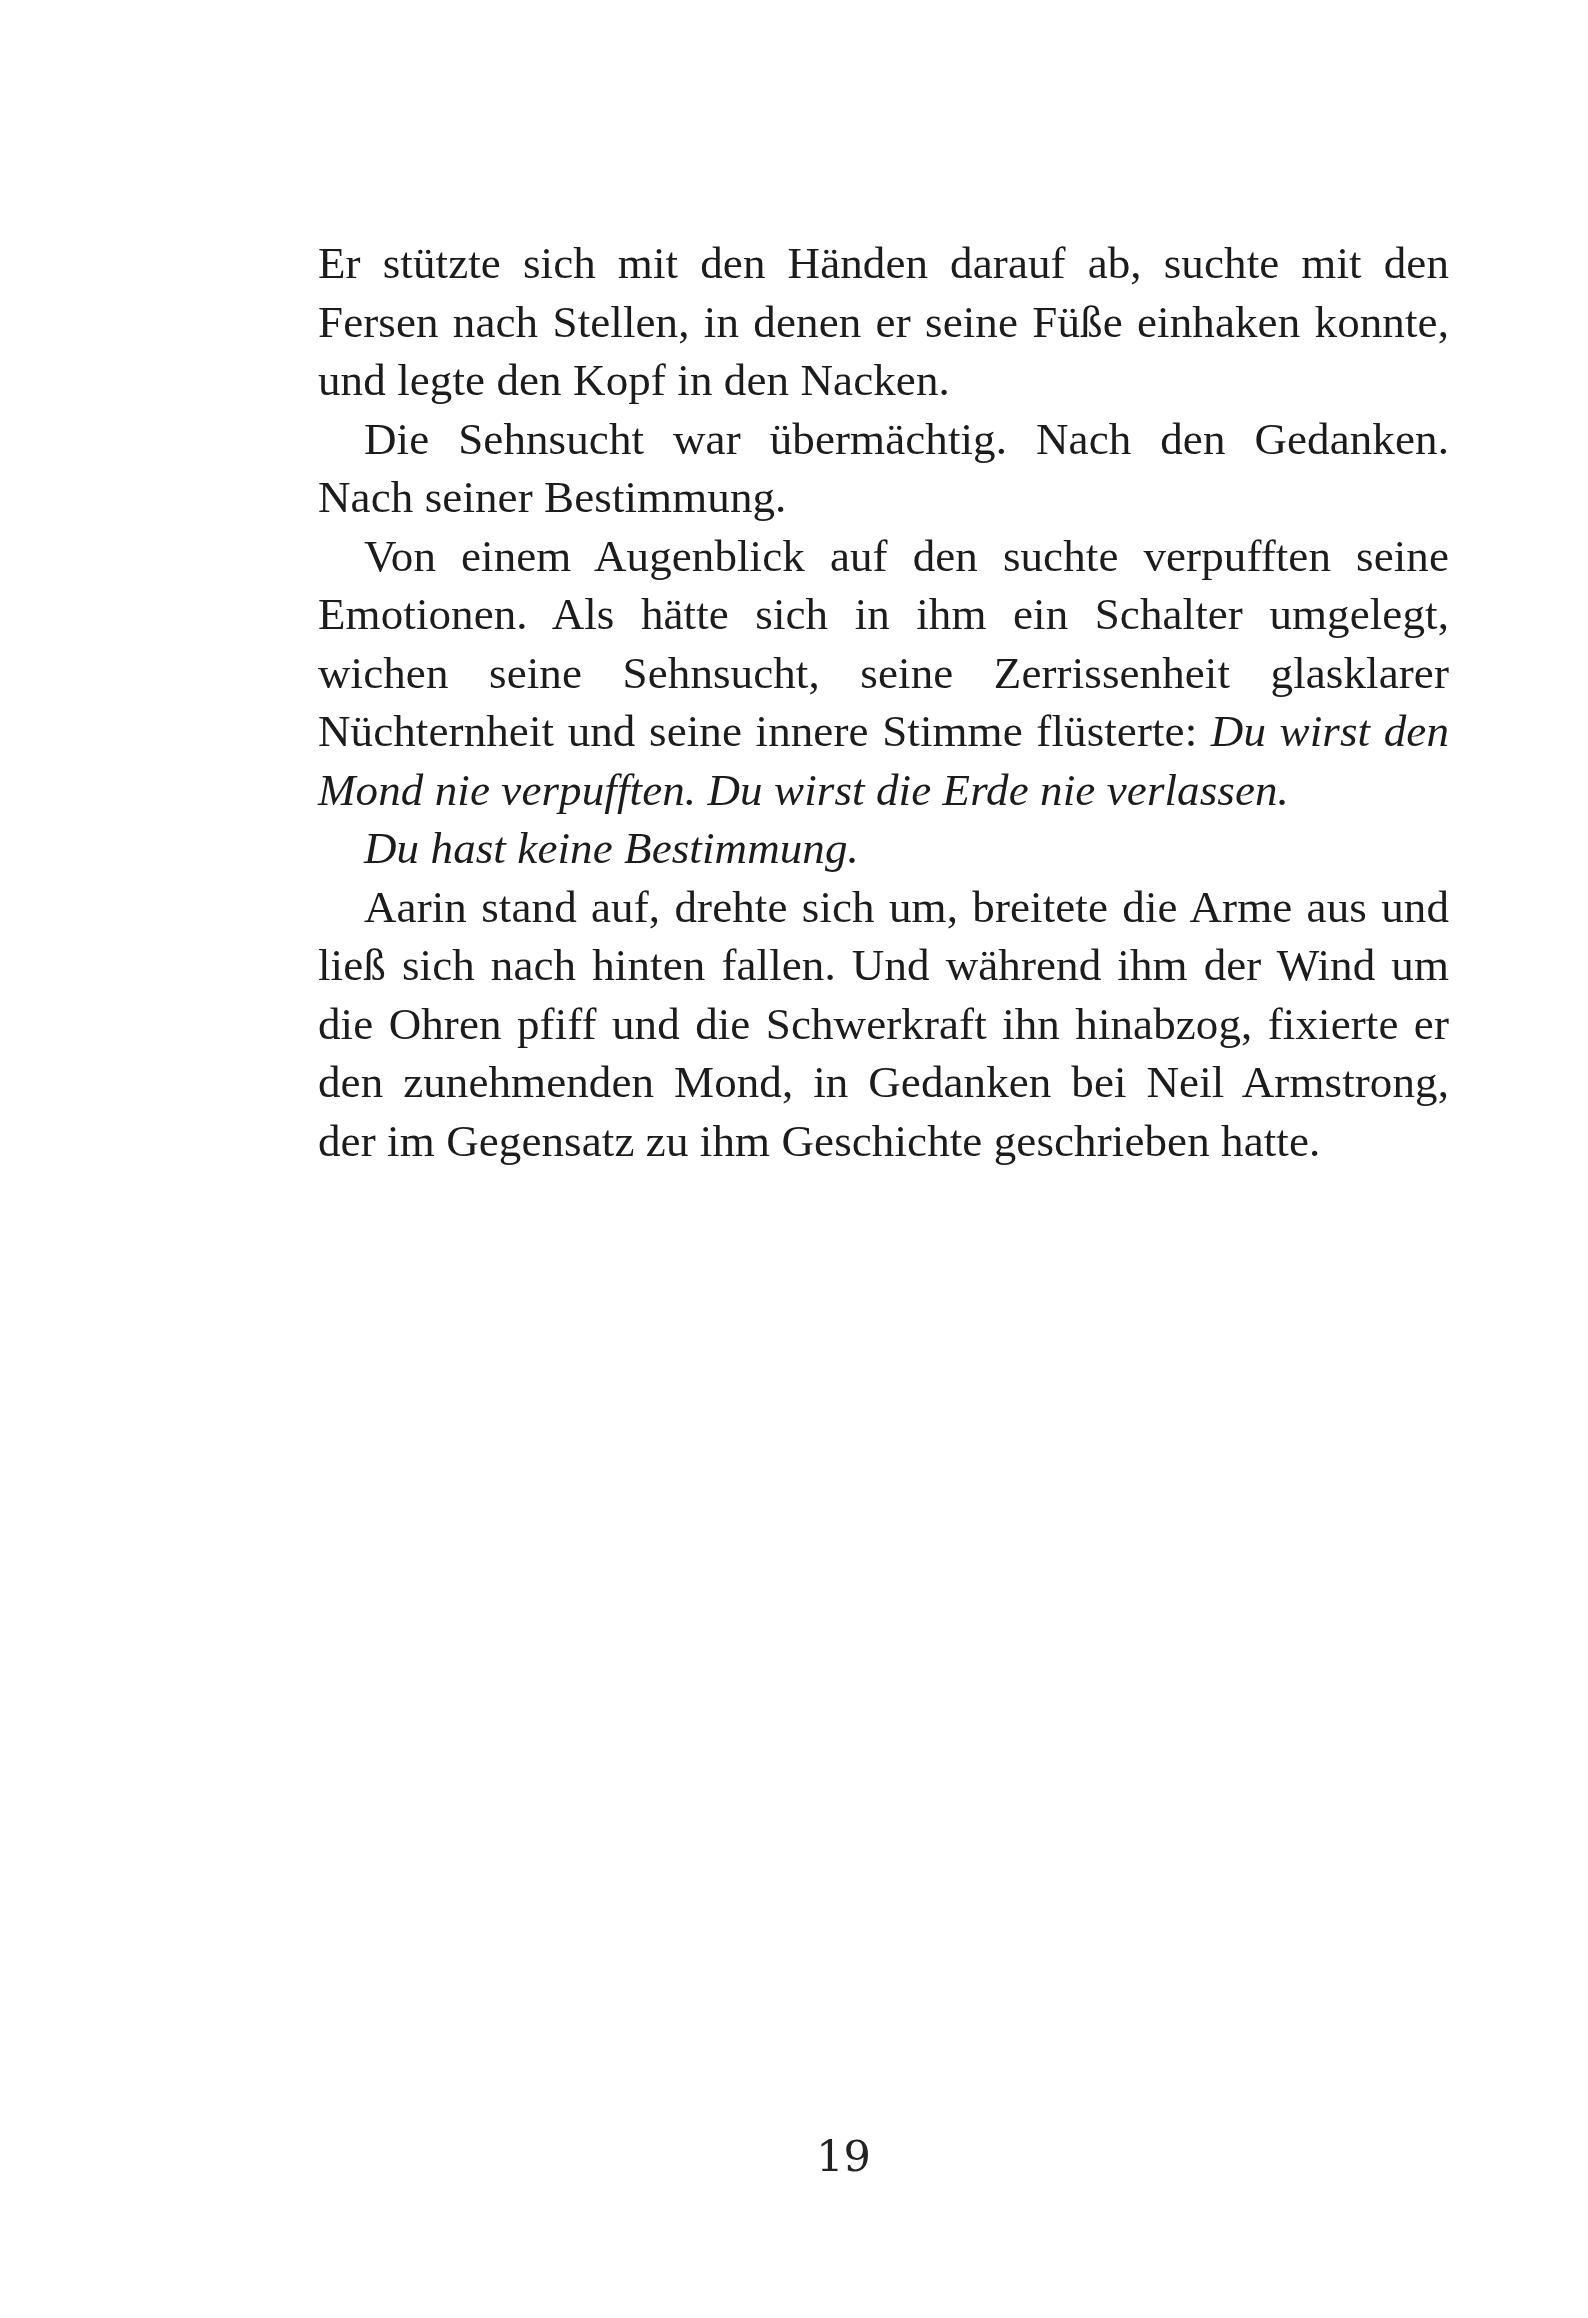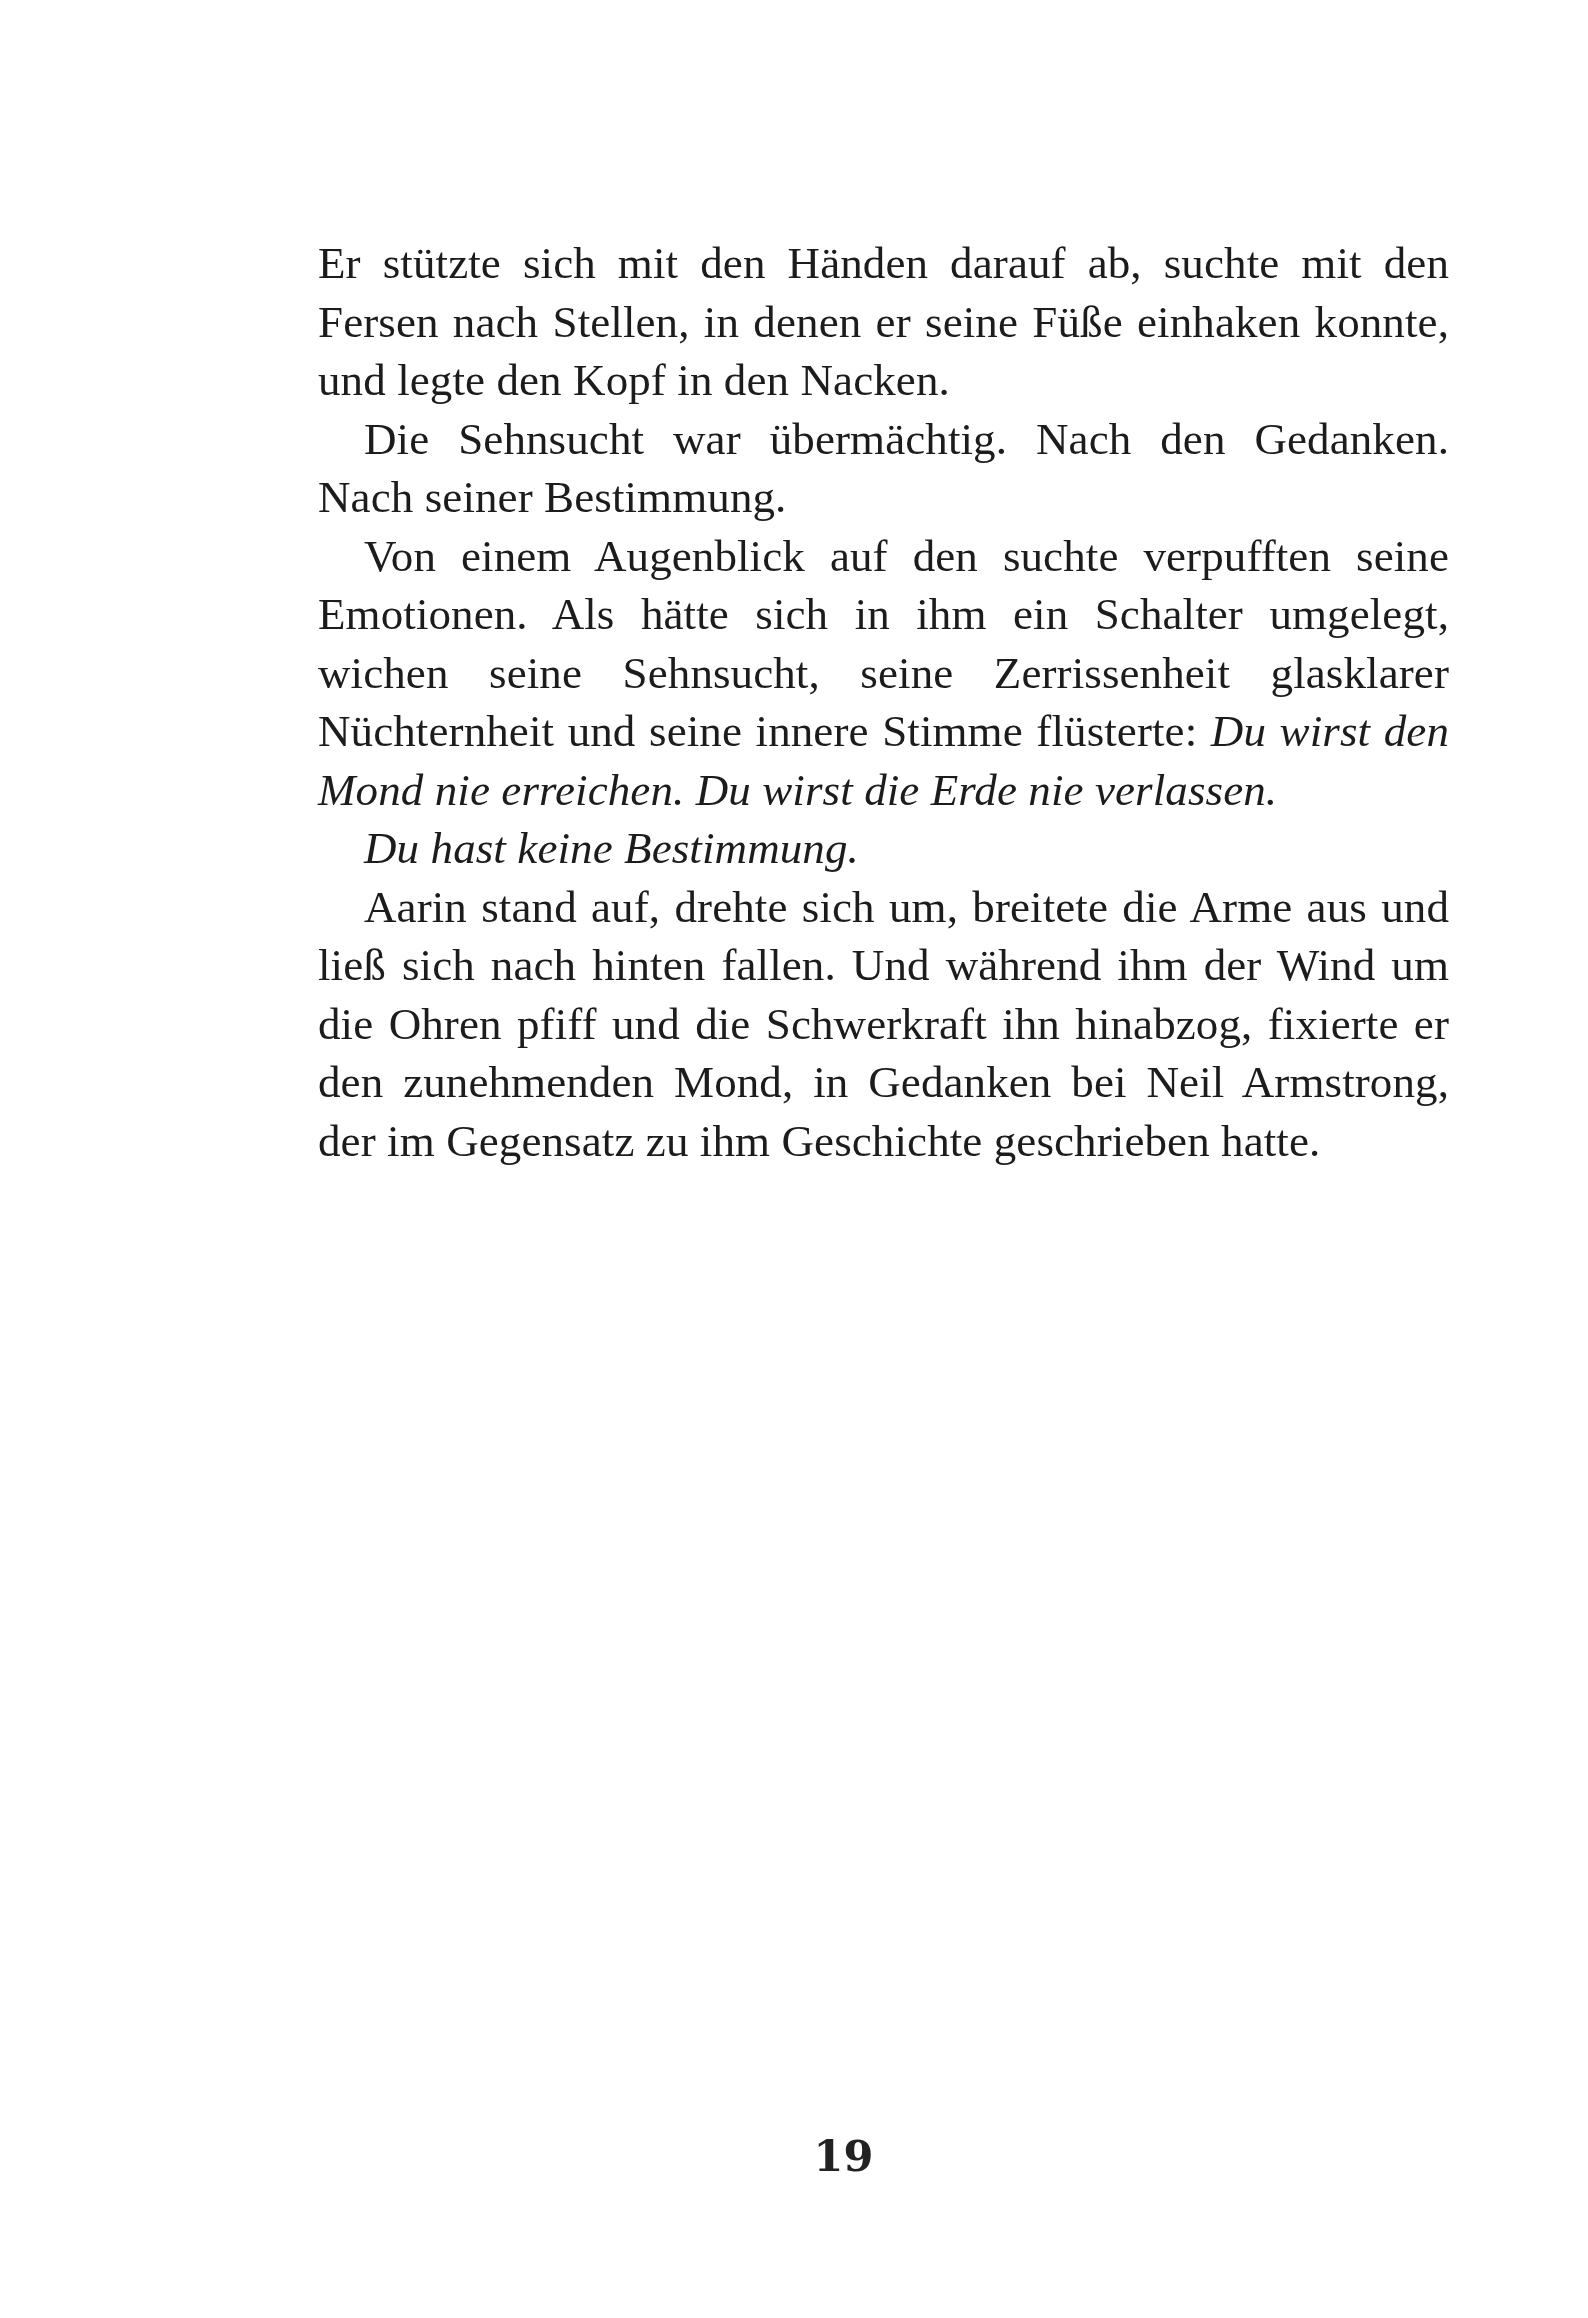--- a/index.html
+++ b/index.html
@@ -47,34 +47,34 @@
     font-style: normal;
   }
 
   .page-number {
     position: absolute;
     left: 278px;
     width: 1131px;
     top: 2131px;
     text-align: center;
     font-size: 43px;
-    font-weight: 700;
+    font-weight: 400;
     color: #222222;
     font-family: "DejaVu Serif", serif;
   }
 </style>
 </head>
 <body>
 
 <div class="book-page">
 
   <div class="text-block" id="text-block">
       <p class="flush"><span class="seg-normal">Er stützte sich mit den Händen darauf ab, suchte mit den Fersen nach Stellen, in denen er seine Füße einhaken konnte, und legte den Kopf in den Nacken.</span></p>
       <p class="indented"><span class="seg-normal">Die Sehnsucht war übermächtig. Nach den Gedanken. Nach seiner Bestimmung.</span></p>
-      <p class="indented"><span class="seg-normal">Von einem Augenblick auf den suchte verpufften seine Emotionen. Als hätte sich in ihm ein Schalter umgelegt, wichen seine Sehnsucht, seine Zerrissenheit glasklarer Nüchternheit und seine innere Stimme flüsterte: </span><span class="seg-italic">Du wirst den Mond nie erreichen. Du wirst die Erde nie verlassen.</span></p>
+      <p class="indented"><span class="seg-normal">Von einem Augenblick auf den suchte verpufften seine Emotionen. Als hätte sich in ihm ein Schalter umgelegt, wichen seine Sehnsucht, seine Zerrissenheit glasklarer Nüchternheit und seine innere Stimme flüsterte: </span><span class="seg-italic">Du wirst den Mond nie verpufften. Du wirst die Erde nie verlassen.</span></p>
       <p class="indented"><span class="seg-italic">Du hast keine Bestimmung.</span></p>
       <p class="indented"><span class="seg-normal">Aarin stand auf, drehte sich um, breitete die Arme aus und ließ sich nach hinten fallen. Und während ihm der Wind um die Ohren pfiff und die Schwerkraft ihn hinabzog, fixierte er den zunehmenden Mond, in Gedanken bei Neil Armstrong, der im Gegensatz zu ihm Geschichte geschrieben hatte.</span></p>
     </div>
 
   <div class="page-number">19</div>
 
 </div>
 
 
 </body></html>

